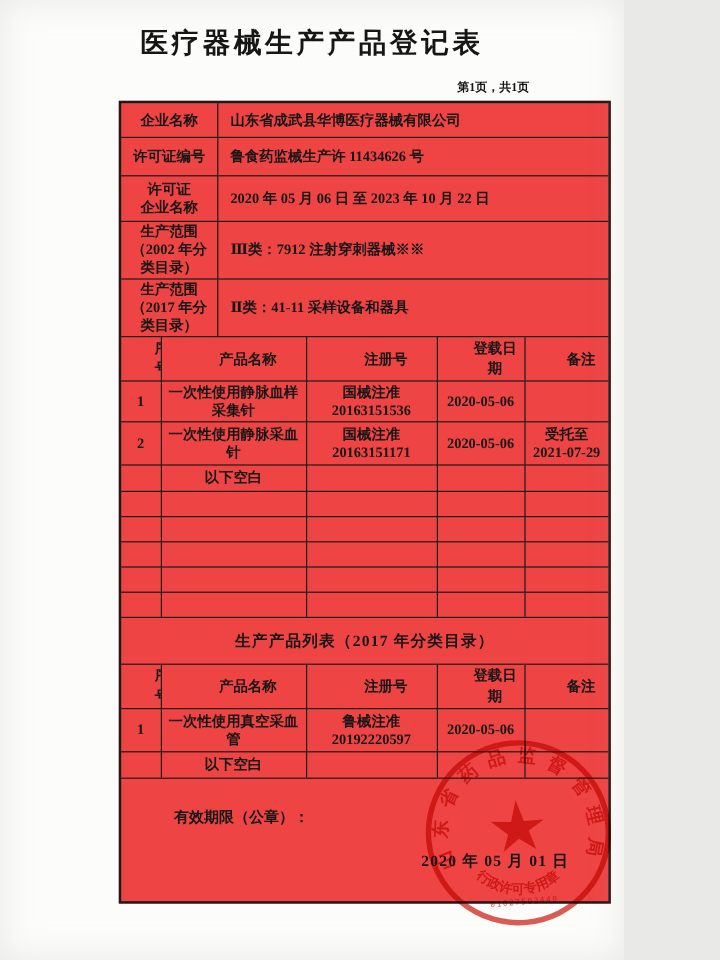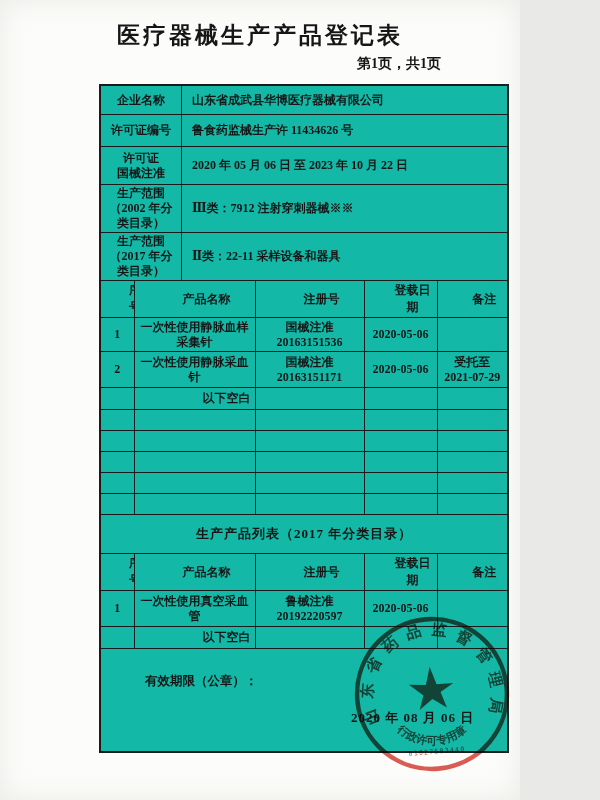--- a/index.html
+++ b/index.html
@@ -19,27 +19,27 @@
   .page::after{
     content:"";position:absolute;inset:0;pointer-events:none;
     box-shadow:inset 0 0 28px rgba(180,180,175,.25);
   }
   .doc-title{
     position:absolute;top:20px;left:0;width:100%;
     text-align:center;margin:0;
     font-size:23px;font-weight:bold;letter-spacing:3px;
   }
   .page-info{
-    position:absolute;top:55px;right:79px;
-    font-size:14px;font-weight:bold;
+    position:absolute;top:66px;right:79px;
+    font-size:10px;font-weight:bold;
   }
   .form{
     position:absolute;top:84px;left:99px;width:406px;
     border:2px solid #1b1b1b;
-    background:#14b8a6;
+    background:#ef4444;
   }
   table{border-collapse:collapse;width:100%;table-layout:fixed;}
   td,th{
     border:1.5px solid #1b1b1b;
     font-size:12px;font-weight:bold;
     padding:1px 4px;
     white-space:pre-line;
     overflow:hidden;
     vertical-align:middle;
   }
@@ -61,21 +61,21 @@
     border-top:1.5px solid #1b1b1b;
     height:38px;display:flex;align-items:center;justify-content:center;
     font-size:13px;font-weight:bold;letter-spacing:1px;
   }
   .prod-table{border-top:1.5px solid #1b1b1b;}
   .prod-table th{text-align:center;height:23px;padding-left:28px;}
   .prod-table td{text-align:center;line-height:1.25;}
   .h-head th{height:23px;}
   .h-row1 td{height:31px;}
   .h-row2 td{height:33px;}
-  .h-blank td{height:19px;text-align:right;}
+  .h-blank td{height:19px;}
   .h-empty td{height:18px;}
 
   .footer-cell{
     border-top:1.5px solid #1b1b1b;
     position:relative;height:102px;
   }
   .issuer-label{
     position:absolute;left:44px;top:24px;
     font-size:12.5px;font-weight:bold;
   }
@@ -107,34 +107,34 @@
           <tr class="h-r1">
         <td class="lbl">企业名称</td>
         <td class="val">山东省成武县华博医疗器械有限公司</td>
       </tr>
       <tr class="h-r2">
         <td class="lbl">许可证编号</td>
         <td class="val">鲁食药监械生产许 11434626 号</td>
       </tr>
       <tr class="h-r3">
         <td class="lbl">许可证
-国械注准</td>
+企业名称</td>
         <td class="val">2020 年 05 月 06 日  至 2023 年 10 月 22 日</td>
       </tr>
       <tr class="h-r4">
         <td class="lbl">生产范围
 （2002 年分
 类目录）</td>
         <td class="val">Ⅲ类：7912 注射穿刺器械※※</td>
       </tr>
       <tr class="h-r5">
         <td class="lbl">生产范围
 （2017 年分
 类目录）</td>
-        <td class="val">Ⅱ类：22-11 采样设备和器具</td>
+        <td class="val">Ⅱ类：41-11 采样设备和器具</td>
       </tr>
     </tbody>
       </table>
 
 
     <table class="prod-table">
       <colgroup>
           <col style="width:33px">
           <col style="width:121px">
           <col style="width:109px">
@@ -242,21 +242,21 @@
         <td>以下空白</td>
         <td></td>
         <td></td>
         <td></td>
       </tr>
     </tbody>
       </table>
 
     <div class="footer-cell">
       <div class="issuer-label">有效期限（公章）：</div>
-      <div class="issue-date">2020 年 08 月 06 日</div>
+      <div class="issue-date">2020 年 05 月 01 日</div>
     </div>
 
   </div>
 
   <svg class="stamp" viewBox="0 0 160 160">
     <defs>
       <path id="arcTop" d="M 26.5 104.9 A 59 59 0 1 1 133.5 104.9" fill="none"></path>
       <path id="arcBottom" d="M 41.7 112.1 A 50 50 0 0 0 118.3 112.1" fill="none"></path>
     </defs>
     <circle cx="80" cy="80" r="74" fill="none" stroke="#d8463c" stroke-width="4.5"></circle>

